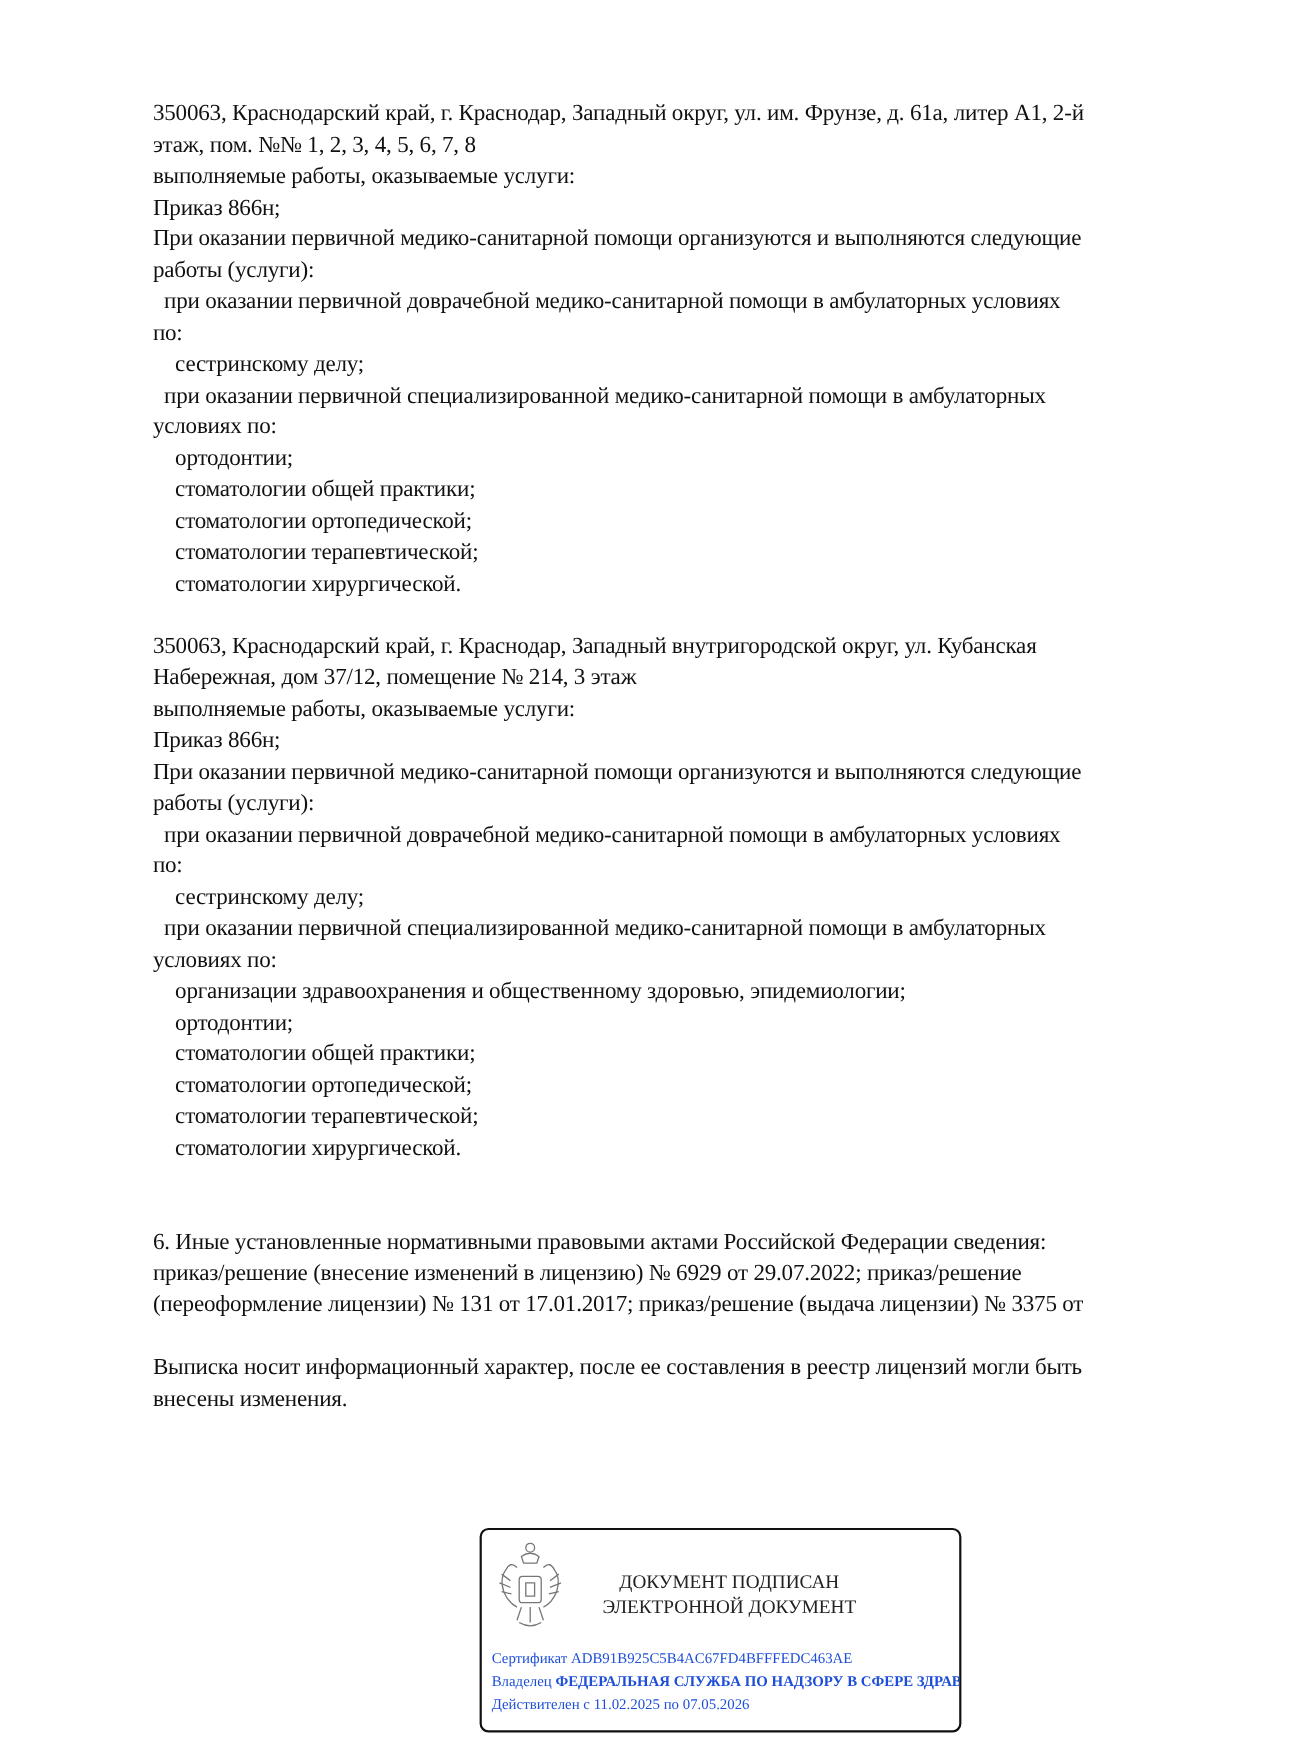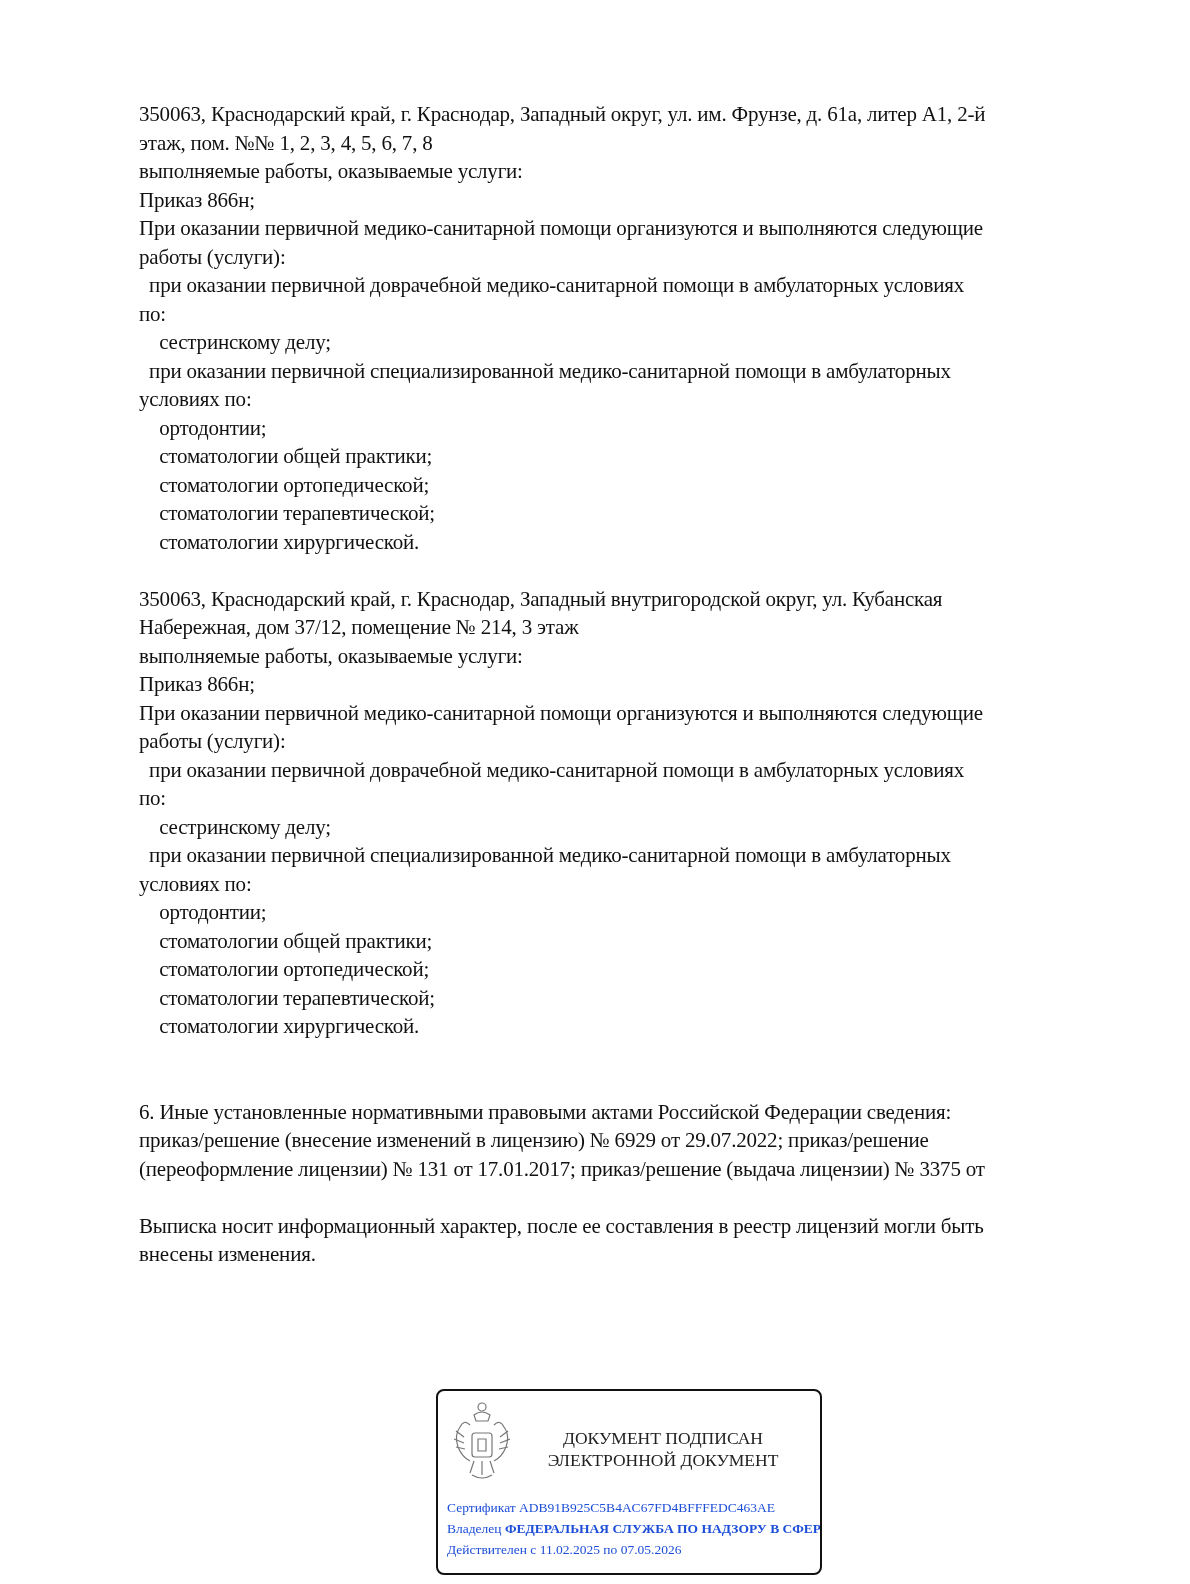--- a/index.html
+++ b/index.html
@@ -1,21 +1,21 @@
 <!DOCTYPE html>
 <html><head>
   <meta charset="utf-8">
   <style>
     html, body { margin: 0; padding: 0; background: #ffffff; }
     body { width: 1190px; height: 1584px; position: relative; overflow: hidden;
            font-family: "Liberation Serif", "DejaVu Serif", serif; color: #111; }
-    .page { position: absolute; left: 139px; top: 100px; width: 1000px; font-size: 21px; line-height: 28.5px; letter-spacing: -0.2px; }
+    .page { position: absolute; left: 139px; top: 88px; width: 1000px; font-size: 21px; line-height: 28.5px; letter-spacing: -0.2px; }
     .line { white-space: pre; margin: 0; min-height: 28.5px; }
     .gap { height: 28.5px; }
-    .stamp { position: absolute; left: 436px; top: 1389px; width: 386px; height: 186px;
+    .stamp { position: absolute; left: 436px; top: 1389px; width: 438px; height: 186px;
              border: 2.5px solid #111; border-radius: 8px; box-sizing: border-box; overflow: hidden; background: #fff; }
     .emblem { position: absolute; left: 12px; top: 8px; width: 64px; height: 84px; }
     .stamp-title { position: absolute; left: 90px; top: 36px; width: 270px; text-align: center; font-size: 17.5px; line-height: 22px; color: #222; }
     .stamp-info { position: absolute; left: 9px; top: 106px; font-size: 13.5px; line-height: 21px; color: #1d4ed8; white-space: nowrap; }
     .bold { font-weight: bold; }
   </style>
 </head>
 <body>
 
 <div class="page" id="doc">
@@ -40,20 +40,21 @@
     <div class="line">Набережная, дом 37/12, помещение № 214, 3 этаж</div>
     <div class="line">выполняемые работы, оказываемые услуги:</div>
     <div class="line">Приказ 866н;</div>
     <div class="line">При оказании первичной медико-санитарной помощи организуются и выполняются следующие</div>
     <div class="line">работы (услуги):</div>
     <div class="line">  при оказании первичной доврачебной медико-санитарной помощи в амбулаторных условиях</div>
     <div class="line">по:</div>
     <div class="line">    сестринскому делу;</div>
     <div class="line">  при оказании первичной специализированной медико-санитарной помощи в амбулаторных</div>
     <div class="line">условиях по:</div>
+    <div class="line">    организации здравоохранения и общественному здоровью, эпидемиологии;</div>
     <div class="line">    ортодонтии;</div>
     <div class="line">    стоматологии общей практики;</div>
     <div class="line">    стоматологии ортопедической;</div>
     <div class="line">    стоматологии терапевтической;</div>
     <div class="line">    стоматологии хирургической.</div>
     <div class="gap"></div>
     <div class="gap"></div>
     <div class="line">6. Иные установленные нормативными правовыми актами Российской Федерации сведения:</div>
     <div class="line">приказ/решение (внесение изменений в лицензию) № 6929 от 29.07.2022; приказ/решение</div>
     <div class="line">(переоформление лицензии) № 131 от 17.01.2017; приказ/решение (выдача лицензии) № 3375 от</div>

